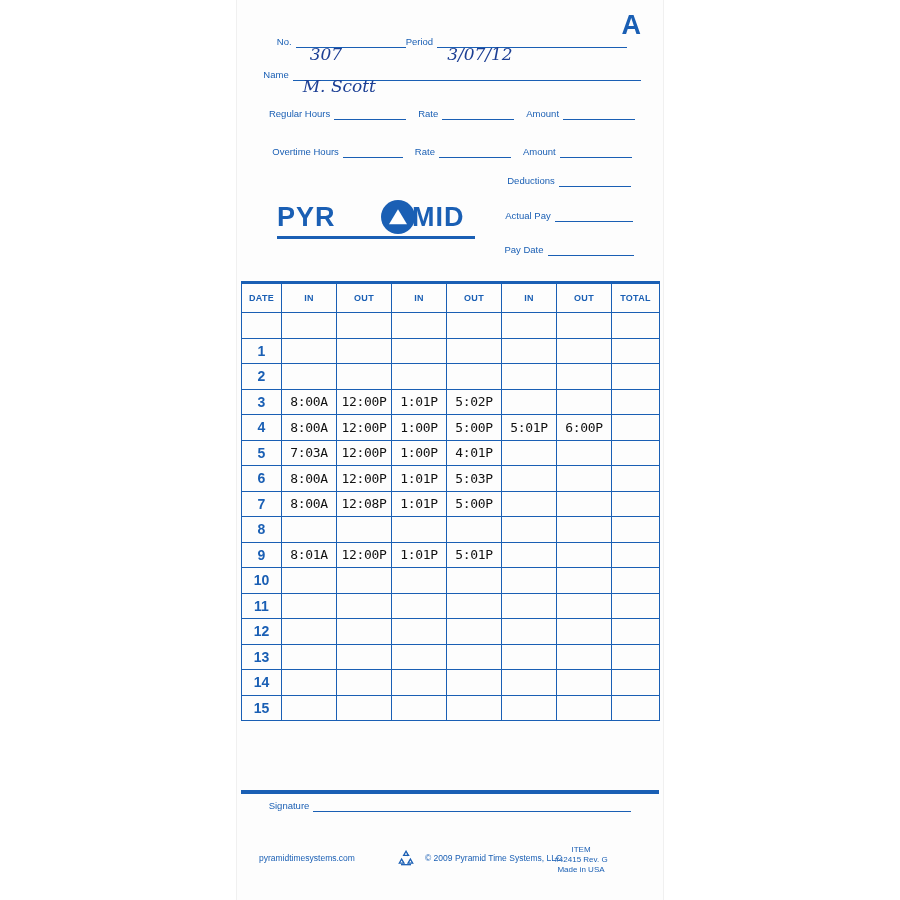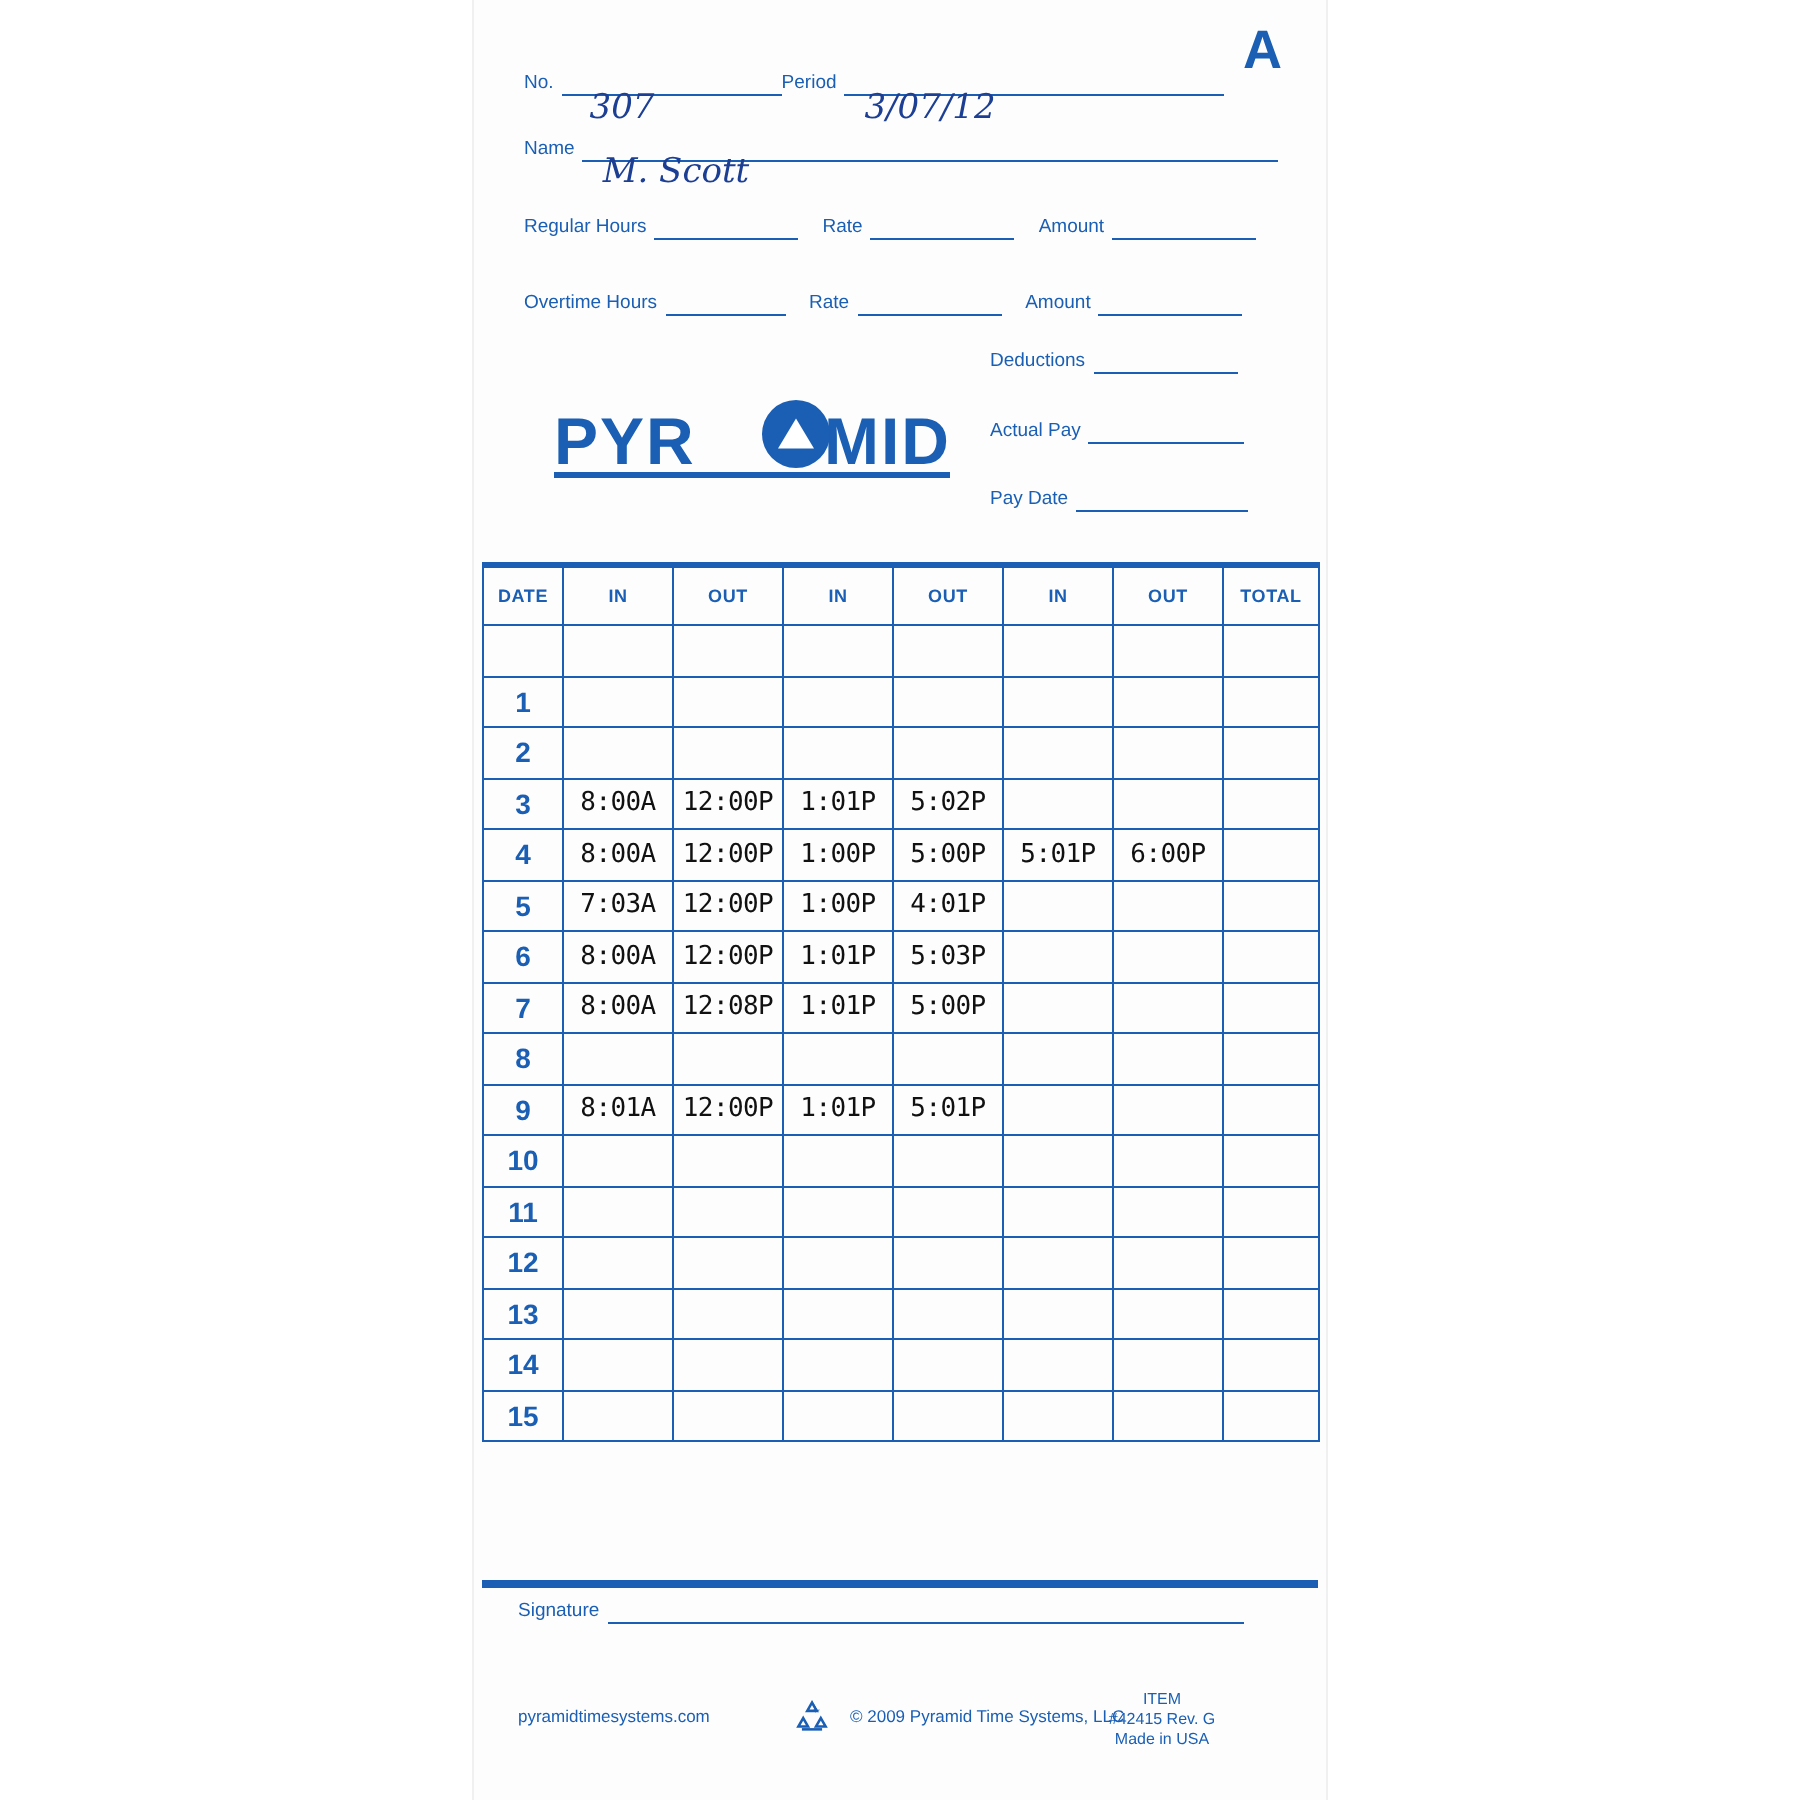--- a/index.html
+++ b/index.html
@@ -43,20 +43,21 @@
     font-family: "Liberation Sans", sans-serif;
     line-height: 1;
   }
 
   .fieldrow {
     position: absolute;
     display: flex;
     align-items: flex-end;
     color: #1a5fb4;
     font-size: 9.5px;
+    justify-content: center;
   }
   .lbl {
     color: #1a5fb4;
     font-size: 9.5px;
     white-space: nowrap;
     padding-bottom: 1px;
   }
   .rule {
     border-bottom: 1.2px solid #1a5fb4;
     height: 13px;
@@ -87,21 +88,21 @@
     position: absolute;
     left: 40px;
     top: 198px;
     width: 200px;
     height: 40px;
     color: #1a5fb4;
   }
   .logo-text {
     font-family: "Liberation Sans", sans-serif;
     font-weight: bold;
-    font-size: 33px;
+    font-size: 27px;
     letter-spacing: 1px;
     color: #1a5fb4;
     position: absolute;
     left: 0;
     top: 4px;
   }
   .logo-tri {
     position: absolute;
     left: 104px;
     top: 2px;

